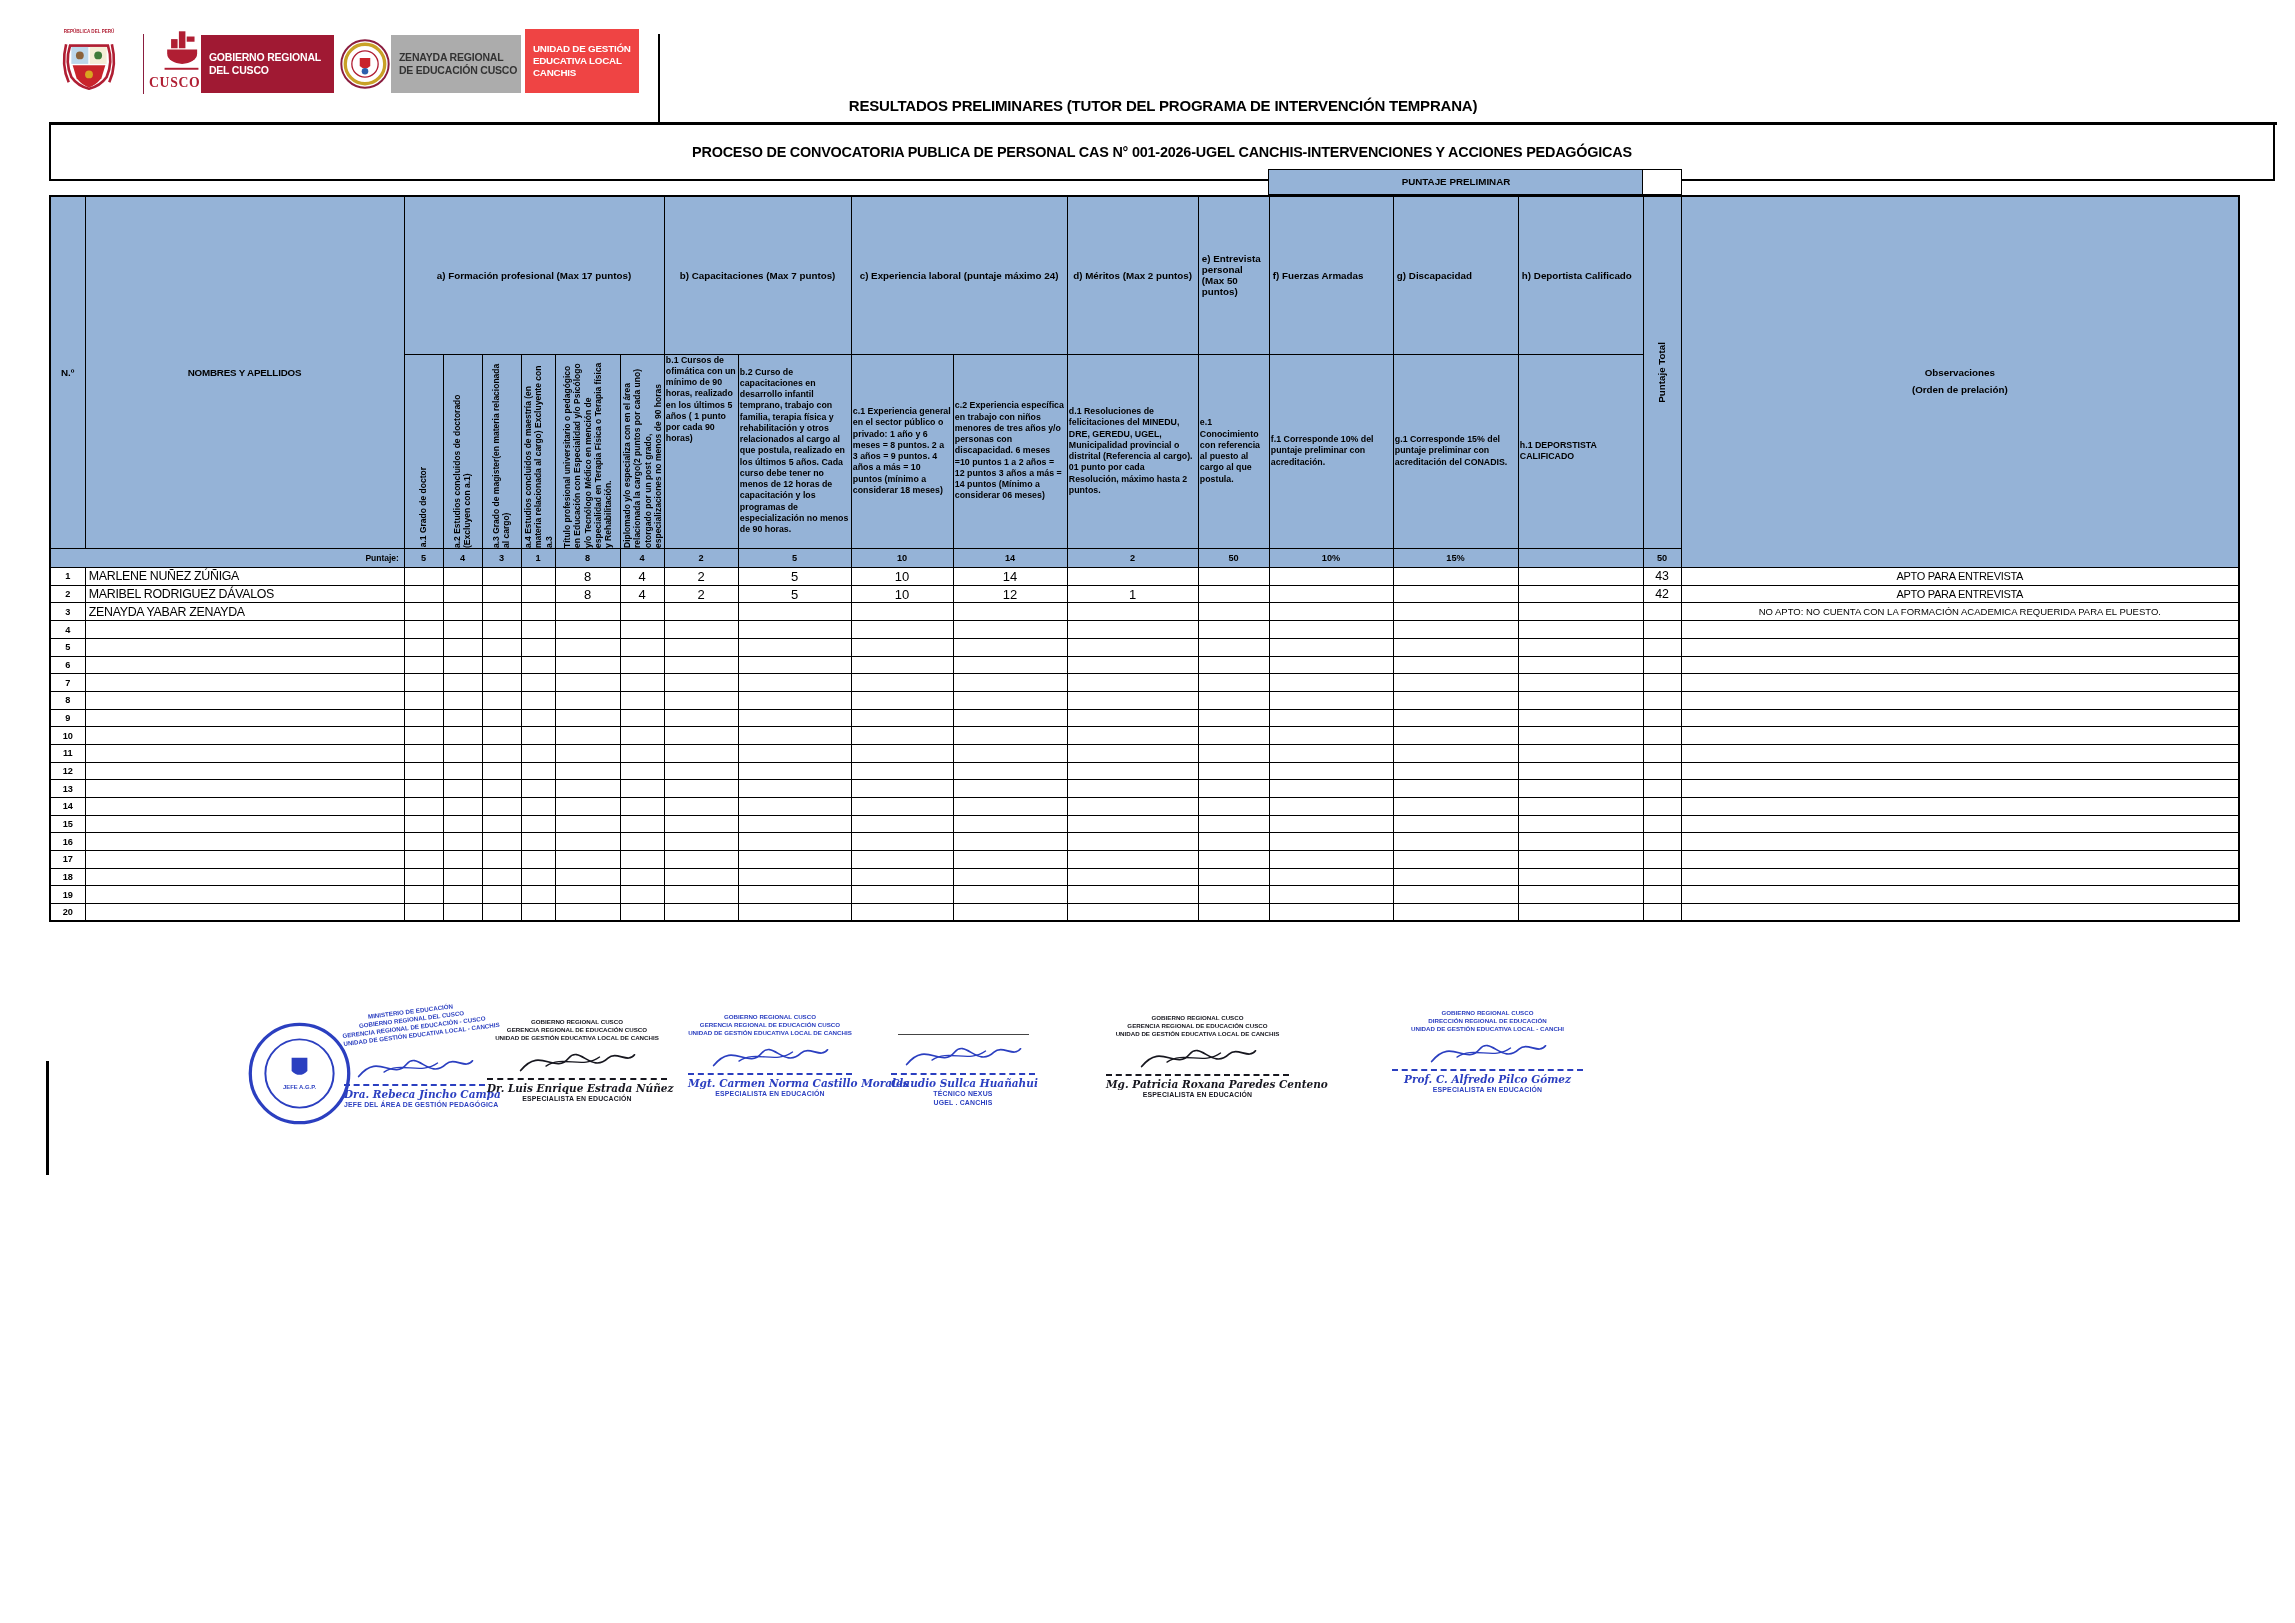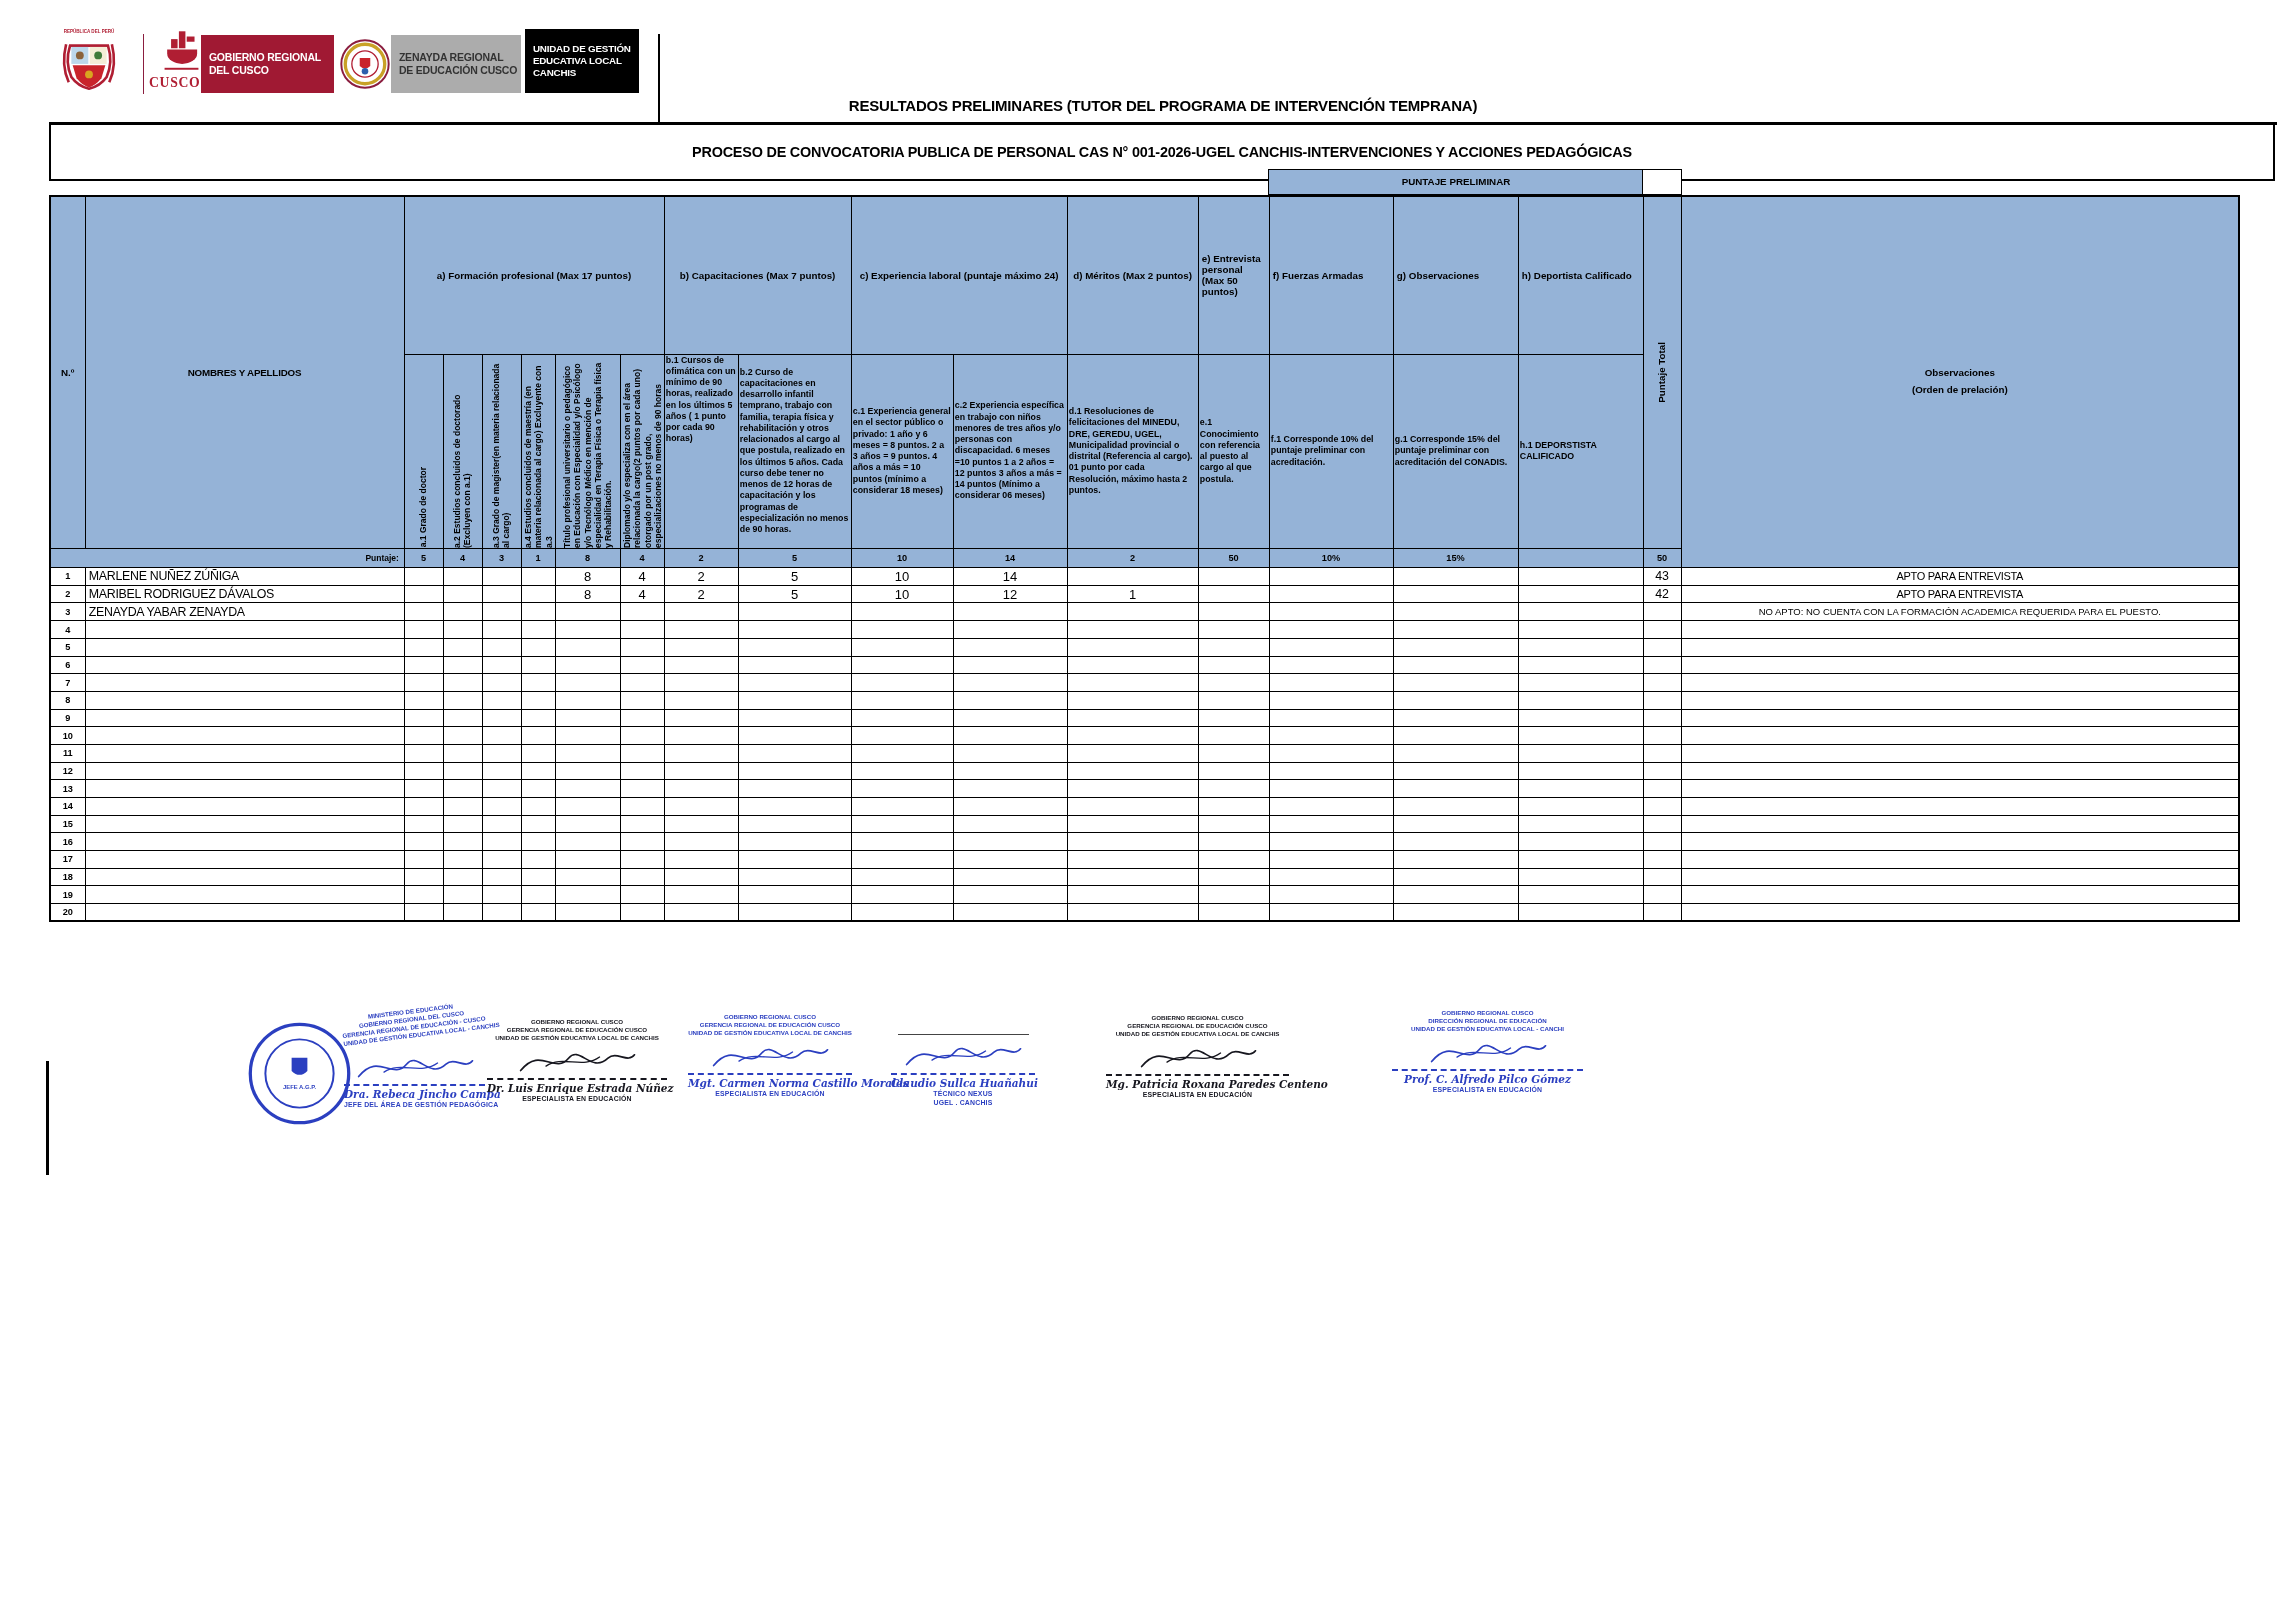--- a/index.html
+++ b/index.html
@@ -8,21 +8,21 @@
 
   
   .logos{position:absolute;left:0;top:0;}
   .coat{position:absolute;left:58px;top:26px;width:62px;height:68px;}
   .logo-divider{position:absolute;left:143px;top:34px;width:1.3px;height:60px;background:#8B1E3F;}
   .cusco-logo{position:absolute;left:149px;top:30px;width:51px;height:65px;text-align:right;}
   .cusco-label{color:#B01E33;font-family:"Liberation Serif",serif;font-weight:bold;font-size:13.7px;letter-spacing:0.7px;}
   .hbox{position:absolute;display:flex;flex-direction:column;justify-content:center;padding:0 7.9px;box-sizing:border-box;}
   .box-gob{left:201px;top:35px;width:133px;height:58px;background:#A01933;color:#fff;}
   .box-ger{left:391px;top:35px;width:130px;height:58px;background:#ACACAC;color:#333;}
-  .box-uni{left:525px;top:29px;width:114px;height:64px;background:#000000;color:#fff;}
+  .box-uni{left:525px;top:29px;width:114px;height:64px;background:#ef4444;color:#fff;}
   .hbox .bl{font-weight:bold;font-size:10.5px;line-height:1.25;letter-spacing:-0.2px;white-space:nowrap;}
   .box-uni .bl{font-size:9.8px;}
   .emblem{position:absolute;left:340px;top:33px;width:50px;height:62px;}
 
   
   .title-vline{position:absolute;left:658px;top:34px;width:2px;height:89px;background:#000;}
   .doc-title{position:absolute;left:49px;top:97px;width:2228px;text-align:center;
              font-weight:bold;font-size:15px;letter-spacing:-0.2px;white-space:nowrap;}
   .title-rule{position:absolute;left:49px;top:122px;width:2228px;height:3.3px;background:#000;}
   .subtitle-box{position:absolute;left:49px;top:125px;width:2226px;height:56px;box-sizing:border-box;
@@ -182,21 +182,21 @@
     <tbody>
       <tr class="r-grp">
         <td rowspan="2" class="h-nro">N.º</td>
         <td rowspan="2" class="h-nom">NOMBRES Y APELLIDOS</td>
         <td colspan="6" class="gb">a) Formación profesional (Max 17 puntos)</td>
         <td colspan="2" class="gb">b) Capacitaciones (Max 7 puntos)</td>
         <td colspan="2" class="gb">c) Experiencia laboral (puntaje máximo 24)</td>
         <td class="gb">d) Méritos (Max 2 puntos)</td>
         <td class="h-left gb">e) Entrevista personal (Max 50 puntos)</td>
         <td class="h-left gb">f) Fuerzas Armadas</td>
-        <td class="h-left">g) Observaciones</td>
+        <td class="h-left">g) Discapacidad</td>
         <td class="h-left">h) Deportista Calificado</td>
         <td rowspan="2" class="h-total gb">
           <div class="rot rot-mid">Puntaje Total</div>
         </td>
         <td rowspan="3" class="h-obs gb">
           <div>Observaciones</div>
           <div>(Orden de prelación)</div>
         </td>
       </tr>
       <tr class="r-det">

